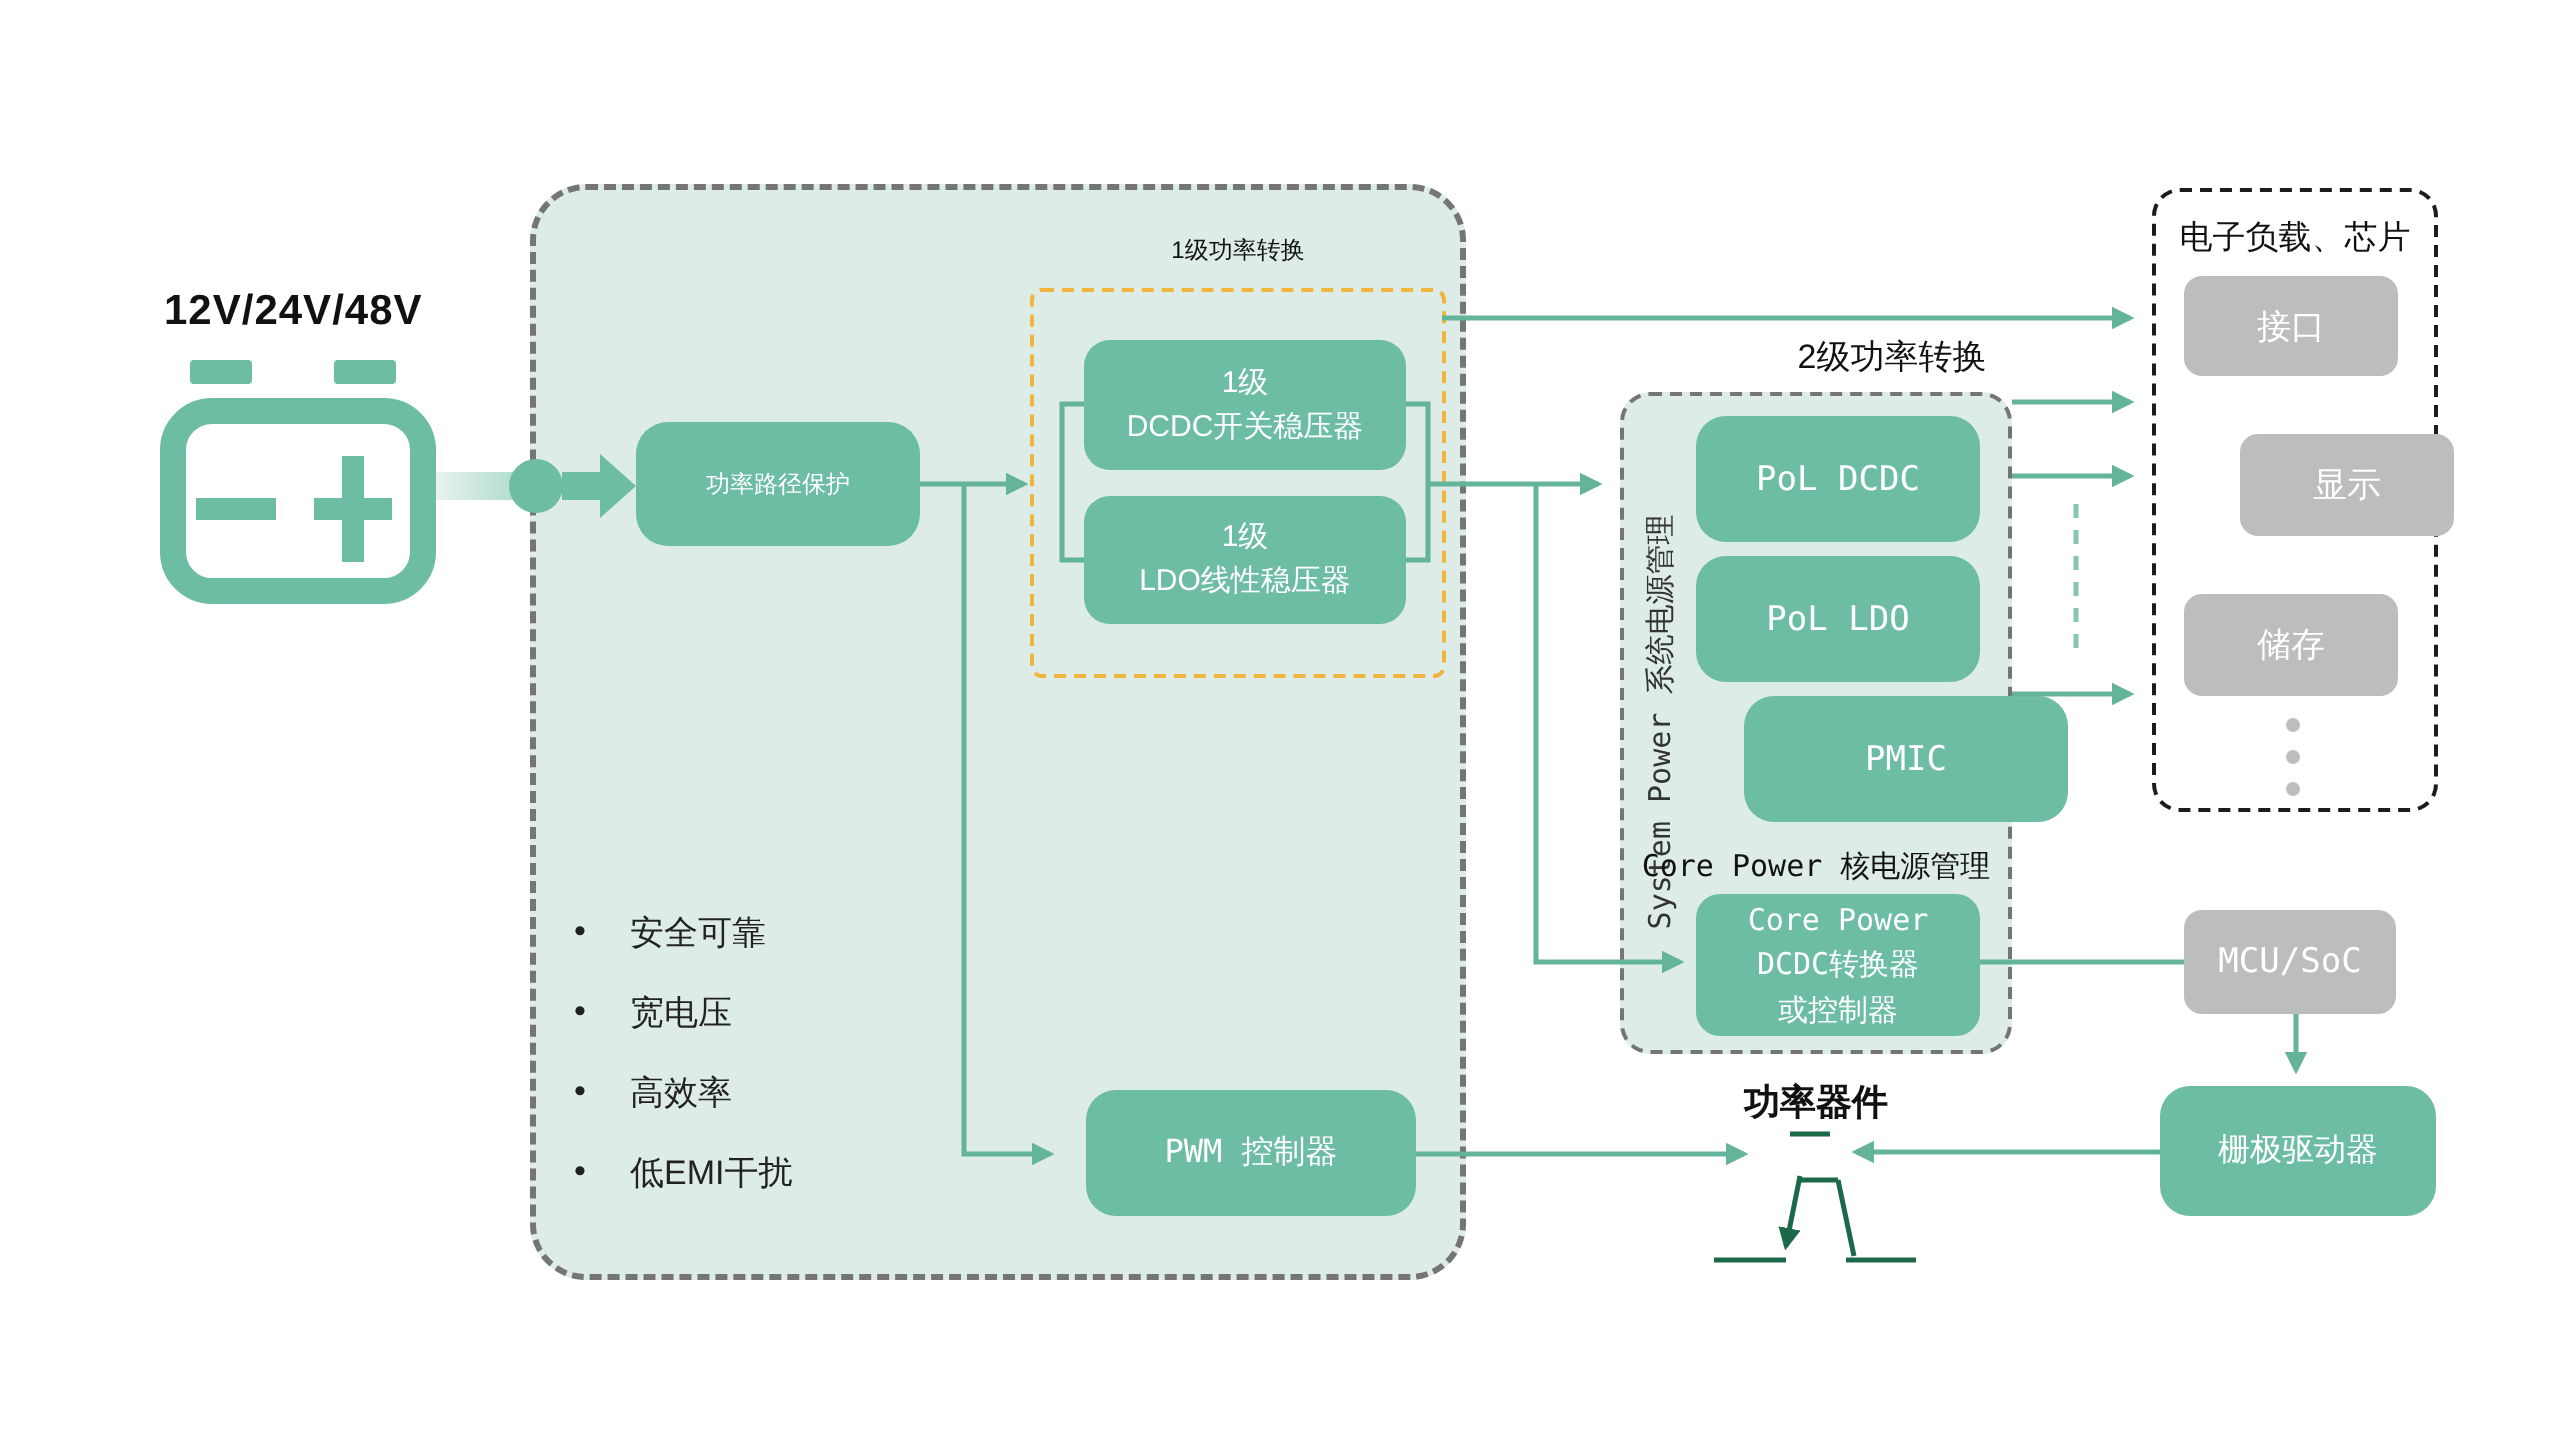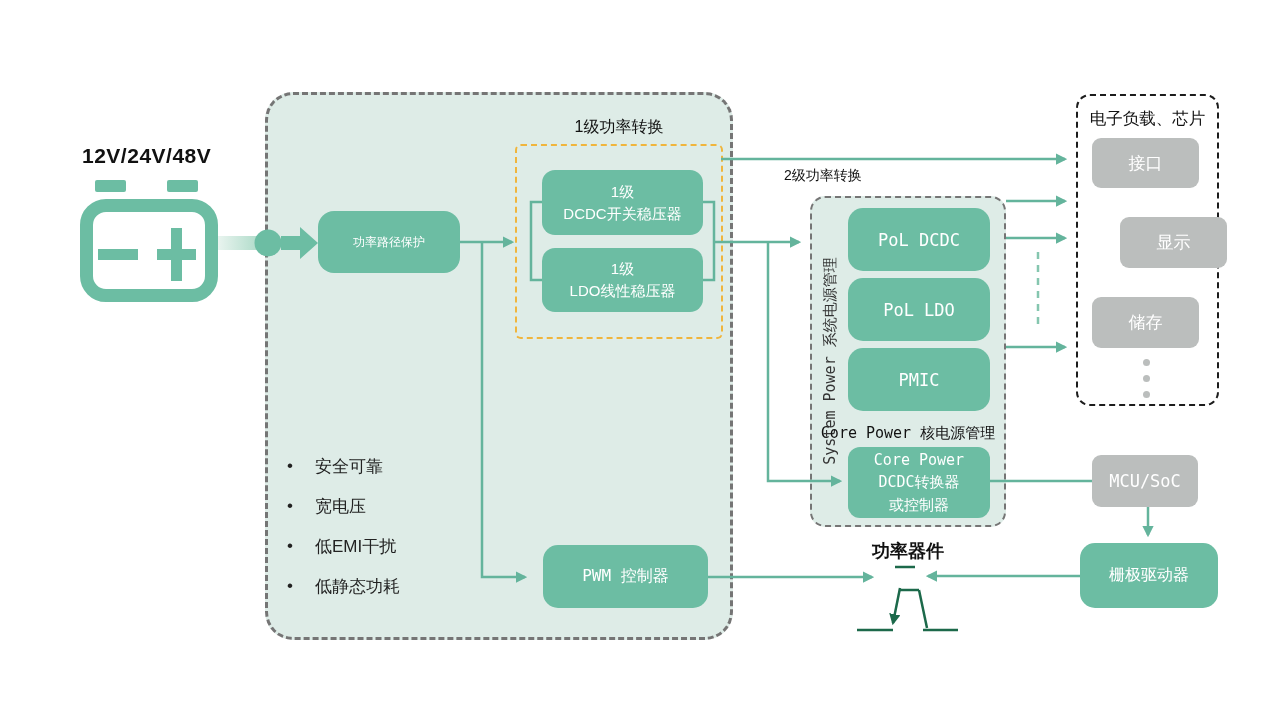--- a/index.html
+++ b/index.html
@@ -25,37 +25,37 @@
   
   .gbox{background:#6CBDA3;color:#fff;z-index:3;}
   .graybox{background:#BBBEBD;color:#fff;z-index:3;}
   .box-power-path{left:318px;top:211px;width:142px;height:62px;border-radius:16px;font-size:12px;}
   .box-dcdc{left:542px;top:170px;width:161px;height:65px;border-radius:13px;font-size:15px;line-height:1.45;}
   .box-ldo{left:542px;top:248px;width:161px;height:64px;border-radius:13px;font-size:15px;line-height:1.45;}
   .box-pwm{left:543px;top:545px;width:165px;height:63px;border-radius:15px;font-size:16px;
       font-family:"DejaVu Sans Mono","Liberation Sans",monospace;}
   .box-pol1{left:848px;top:208px;width:142px;height:63px;}
   .box-pol2{left:848px;top:278px;width:142px;height:63px;}
-  .box-pol3{left:848px;top:348px;width:142px;height:63px;}
+  .box-pol3{left:872px;top:348px;width:162px;height:63px;}
   .polbox{border-radius:15px;font-size:17px;font-family:"DejaVu Sans Mono","Liberation Sans",monospace;}
   .box-core{left:848px;top:447px;width:142px;height:71px;border-radius:12px;font-size:15px;line-height:1.5;
       font-family:"DejaVu Sans Mono","Liberation Sans",monospace;}
   .box-load1{left:1092px;top:138px;width:107px;height:50px;}
   .box-load2{left:1120px;top:217px;width:107px;height:51px;}
   .box-load3{left:1092px;top:297px;width:107px;height:51px;}
   .loadbox{border-radius:9px;font-size:17px;}
   .box-mcu{left:1092px;top:455px;width:106px;height:52px;border-radius:9px;font-size:17px;
       font-family:"DejaVu Sans Mono","Liberation Sans",monospace;}
   .box-gate{left:1080px;top:543px;width:138px;height:65px;border-radius:15px;font-size:16px;}
 
   
   .lbl{color:#111;z-index:3;}
   .src-label{left:82px;top:144px;font-size:21px;font-weight:bold;letter-spacing:.5px;}
-  .stage1-label{left:515px;top:117px;width:208px;text-align:center;font-size:16px;}
-  .stage2-label{left:784px;top:167px;width:196px;font-size:14px;}
+  .stage1-label{left:515px;top:117px;width:208px;text-align:center;font-size:12px;}
+  .stage2-label{left:848px;top:167px;width:196px;text-align:center;font-size:17px;}
   .core-label{left:805px;top:424px;width:206px;text-align:center;font-size:15px;
       font-family:"DejaVu Sans Mono","Liberation Sans",monospace;}
   .loads-label{left:1076px;top:108px;width:143px;text-align:center;font-size:16.5px;}
   .device-label{left:855px;top:539px;width:106px;text-align:center;font-size:18px;font-weight:bold;}
   .side-label{left:672px;top:350px;width:320px;height:22px;text-align:center;font-size:15px;color:#333;
       font-family:"DejaVu Sans Mono","Liberation Sans",monospace;white-space:nowrap;
       transform:rotate(-90deg);transform-origin:50% 50%;z-index:3;}
 
   
   .features{left:283px;top:446px;width:200px;z-index:3;}
@@ -101,22 +101,22 @@
   <div class="abs gbox center box-ldo">
     <div>
       <div>1级</div>
       <div>LDO线性稳压器</div>
     </div>
   </div>
 
   <div class="abs features">
     <div class="feature-item">安全可靠</div>
     <div class="feature-item">宽电压</div>
+    <div class="feature-item">高效率</div>
     <div class="feature-item">低EMI干扰</div>
-    <div class="feature-item">低静态功耗</div>
   </div>
 
   <div class="abs gbox center box-pwm">PWM 控制器</div>
 
   <div class="abs lbl stage2-label">2级功率转换</div>
   <div class="abs side-label">System Power 系统电源管理</div>
   <div class="abs gbox center polbox box-pol1">PoL DCDC</div>
   <div class="abs gbox center polbox box-pol2">PoL LDO</div>
   <div class="abs gbox center polbox box-pol3">PMIC</div>
   <div class="abs lbl core-label">Core Power 核电源管理</div>

